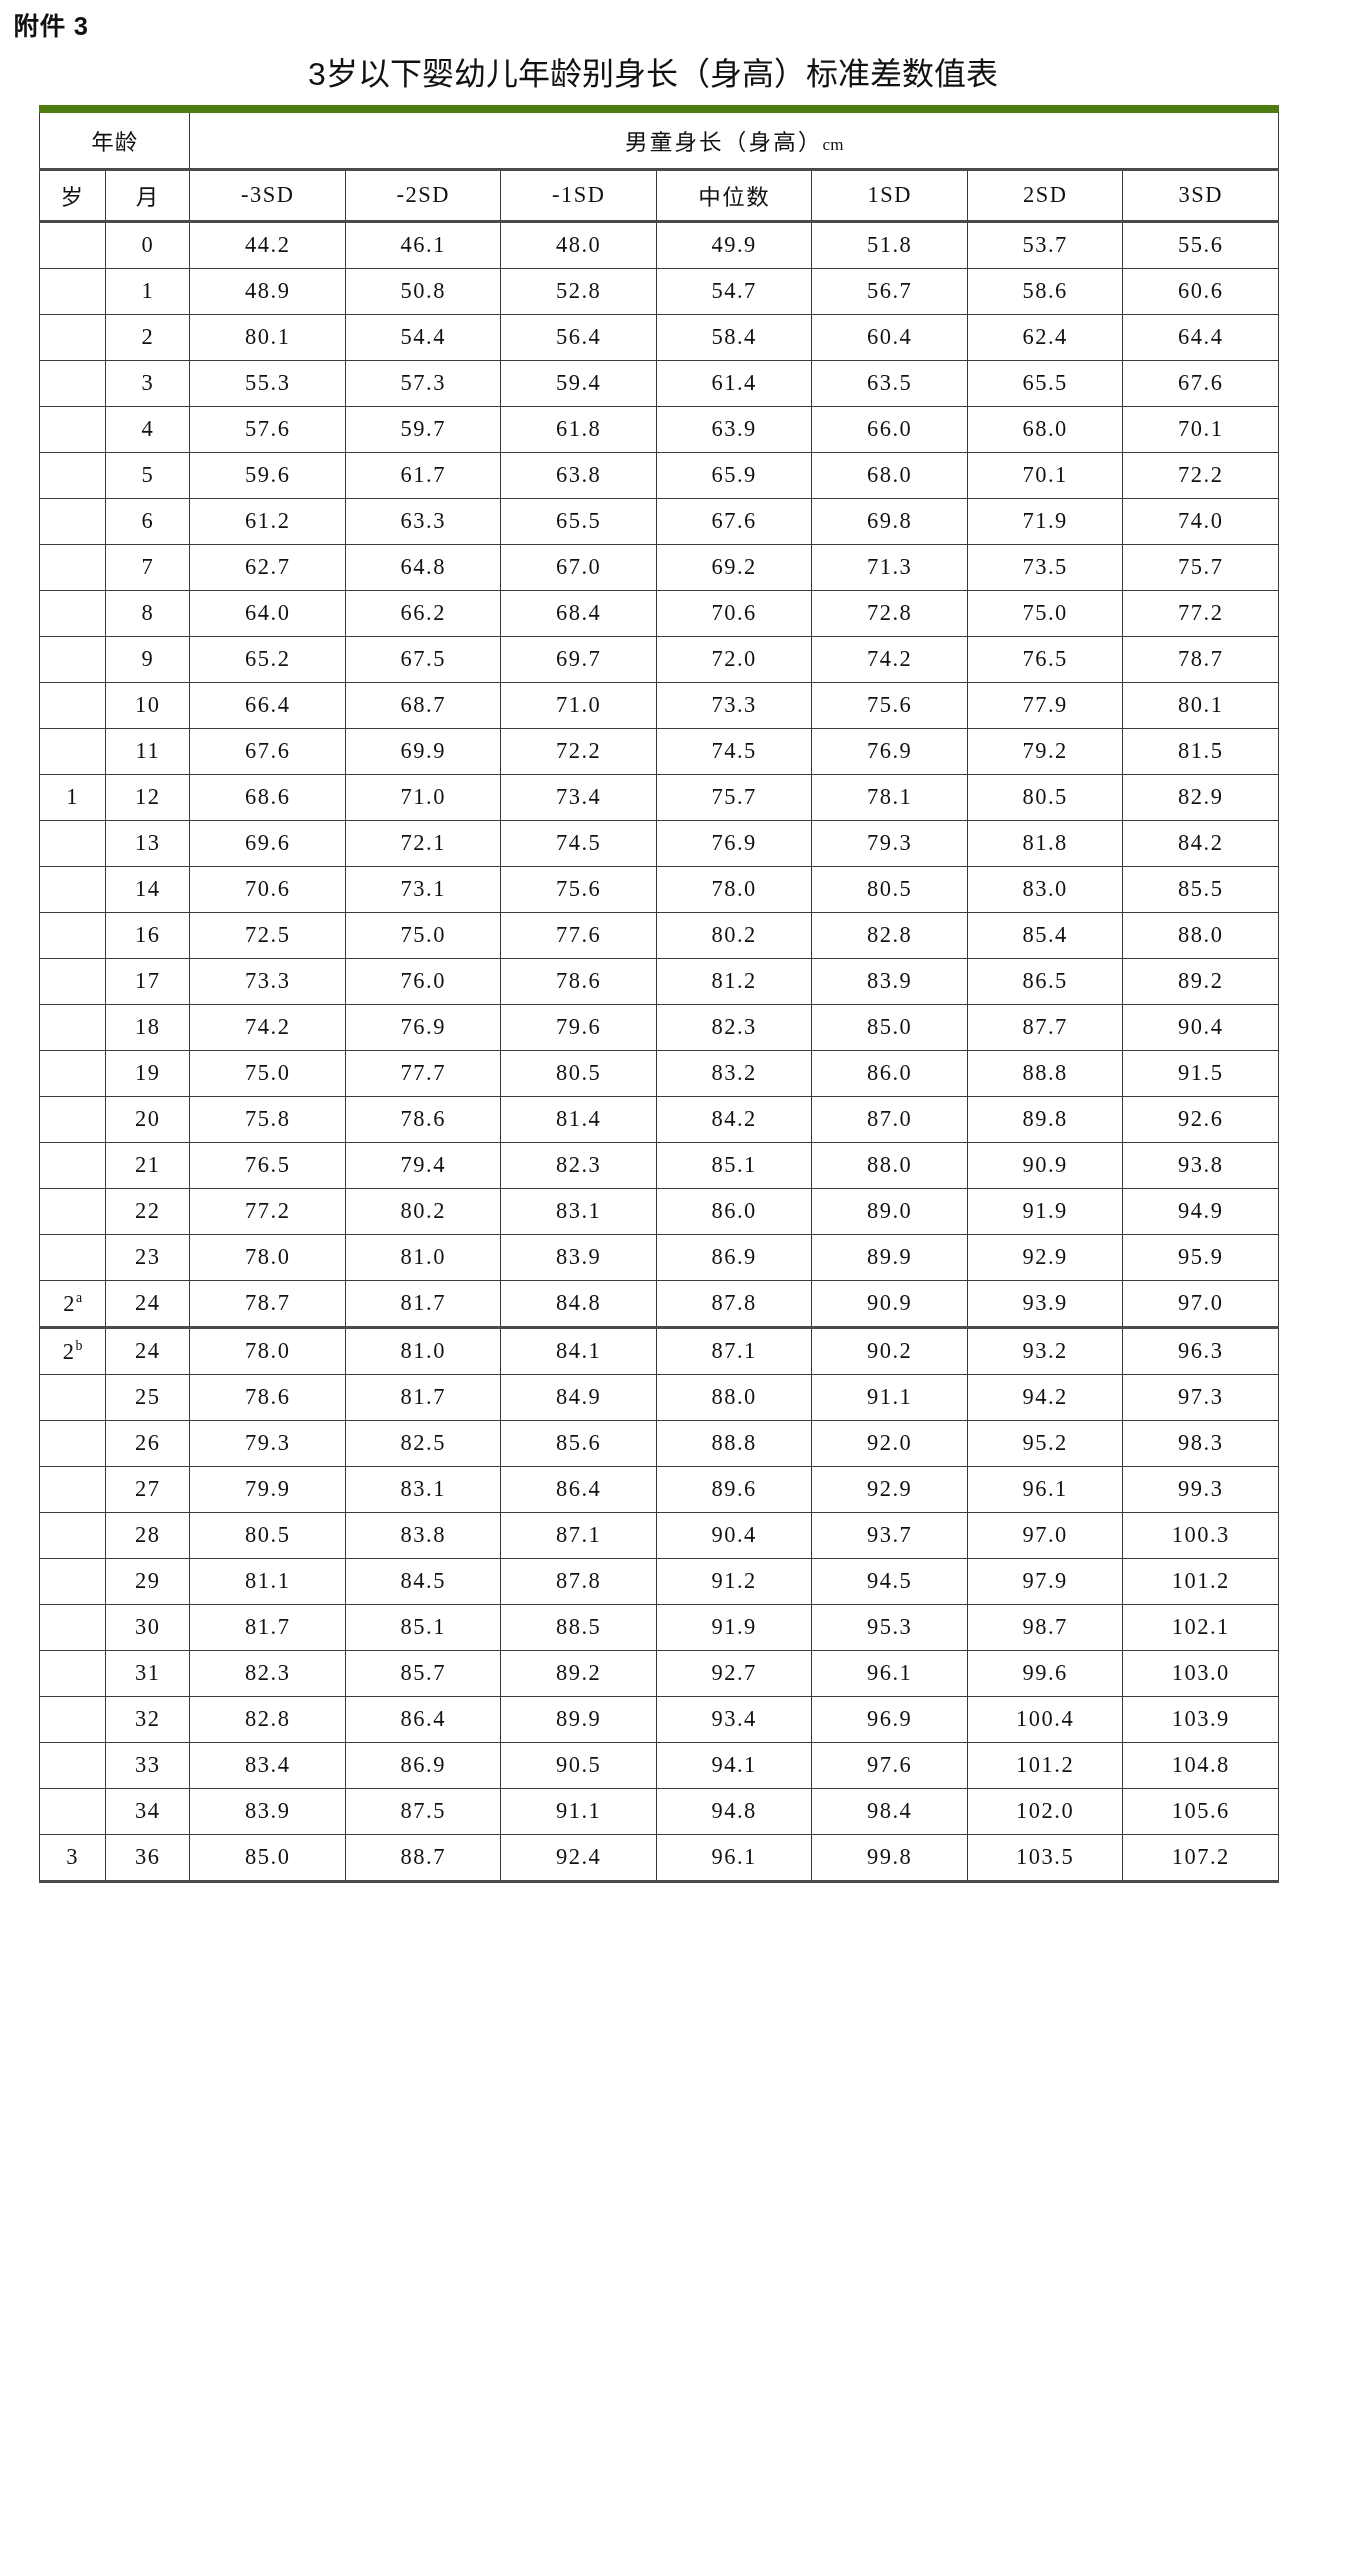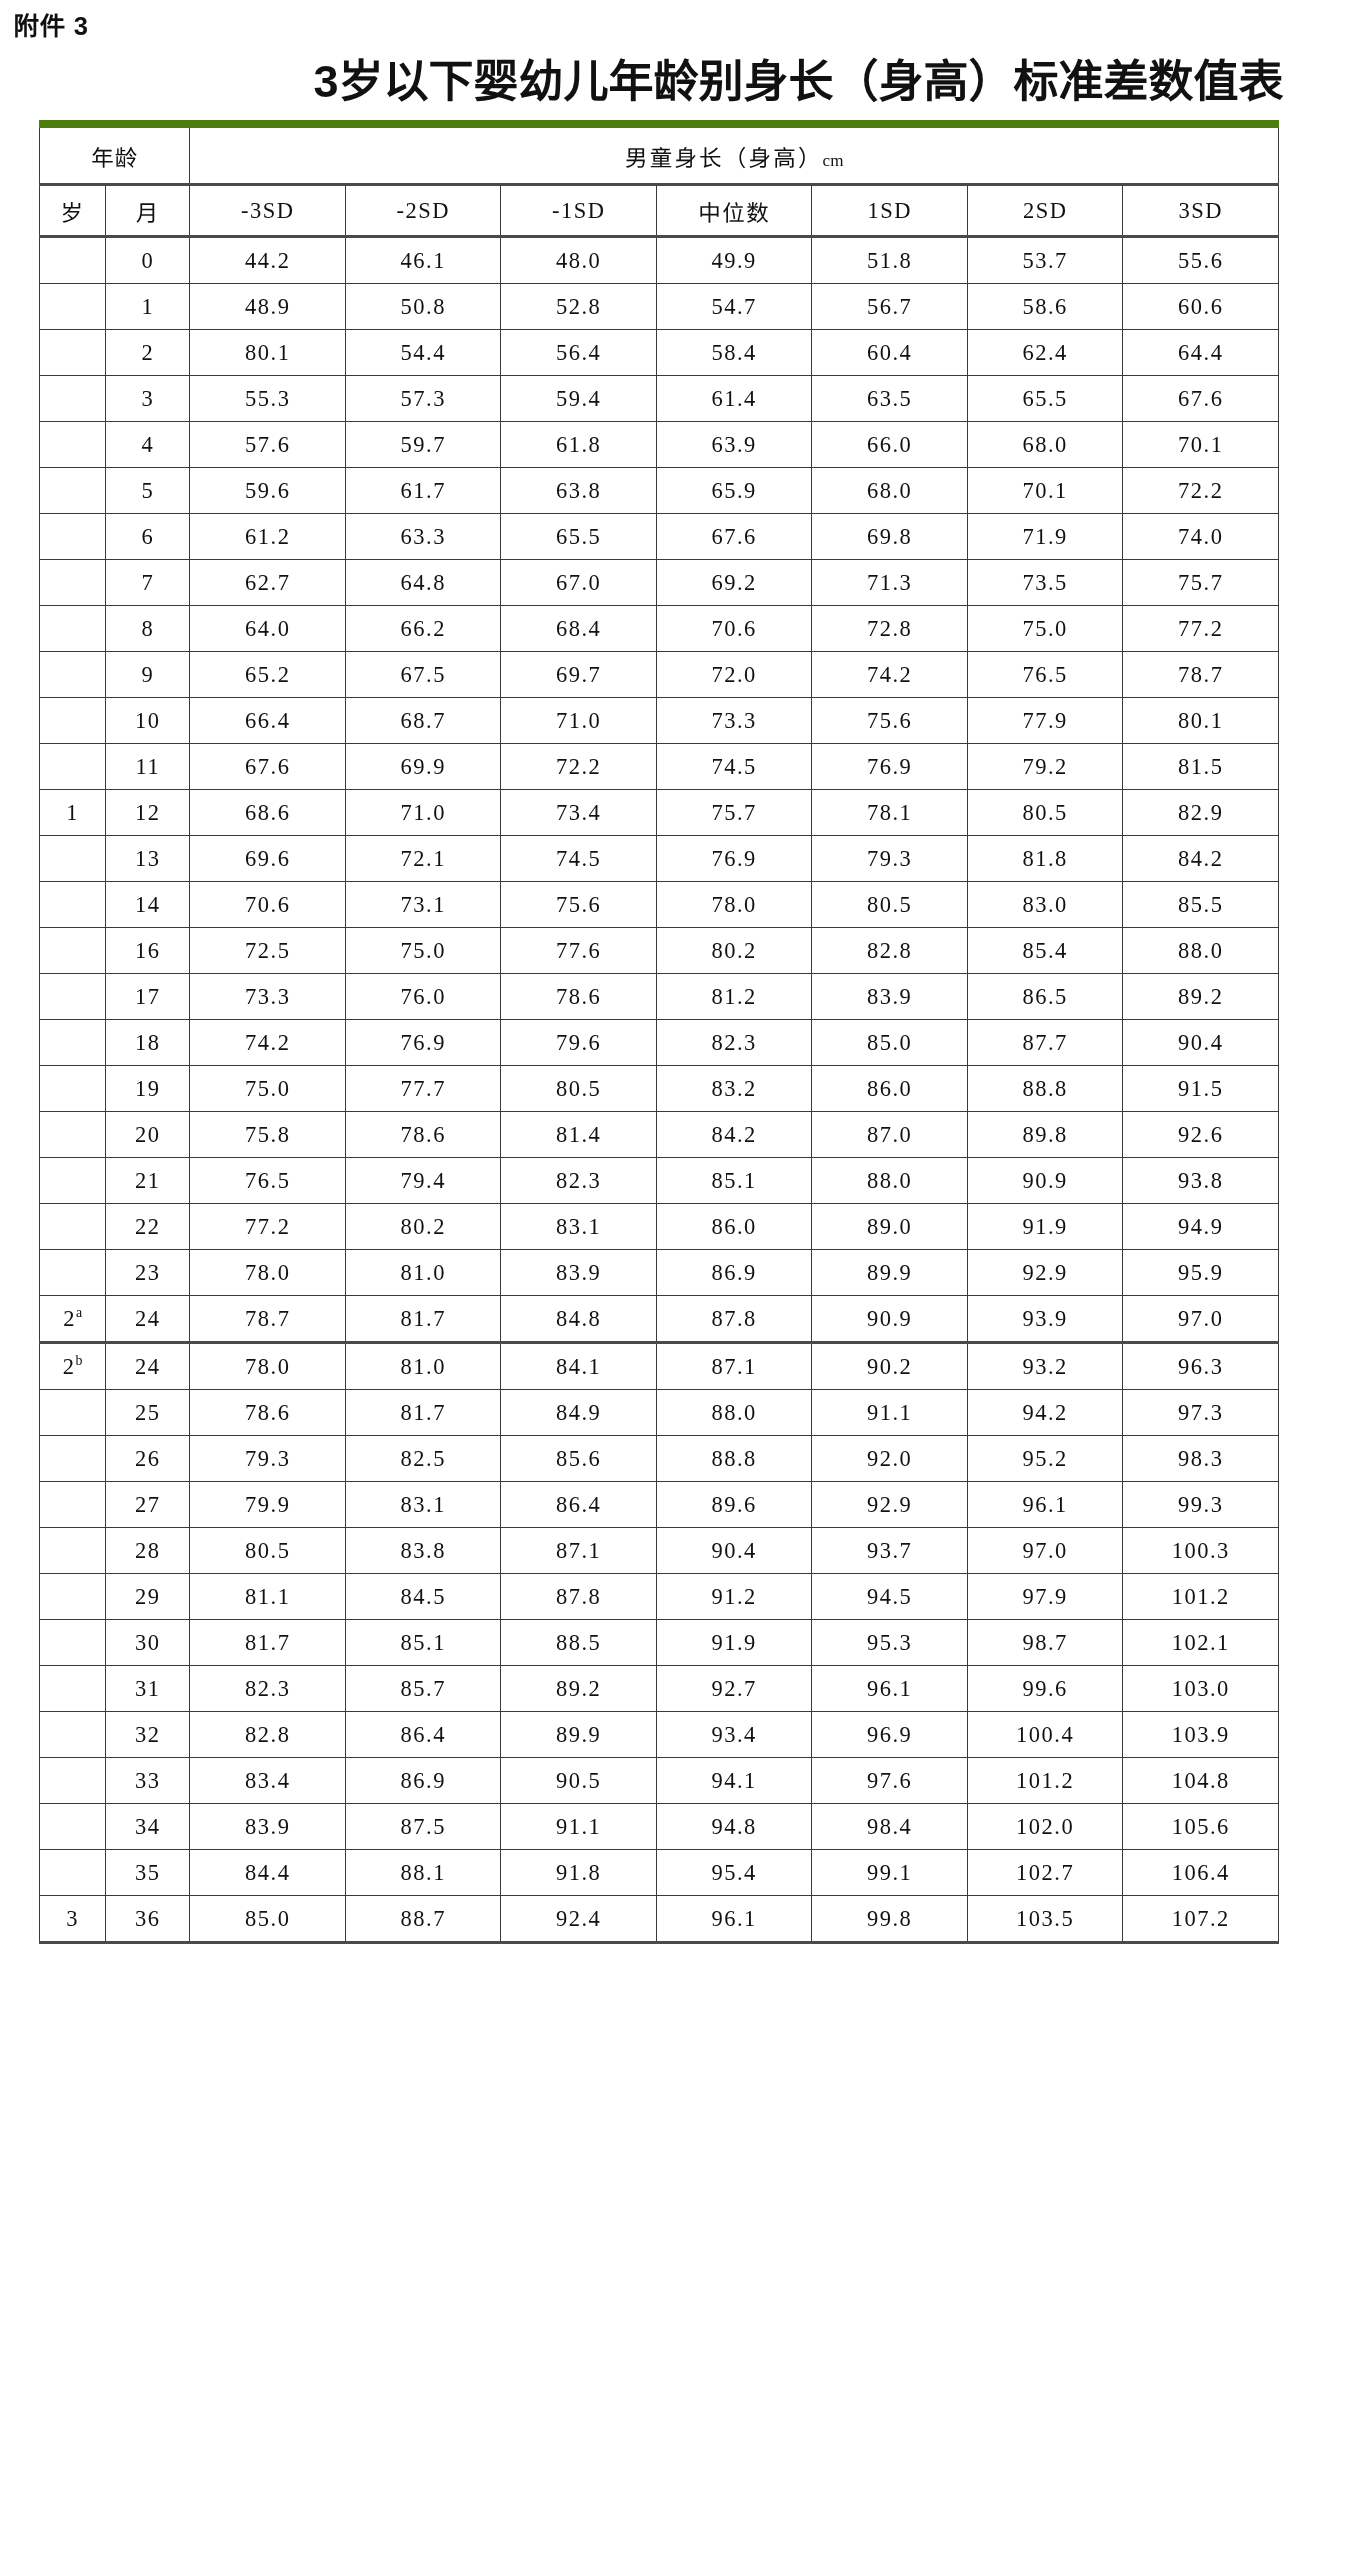--- a/index.html
+++ b/index.html
@@ -31,23 +31,23 @@
     font-size: 25.5px;
     letter-spacing: 0.7px;
     padding: 10.5px 0 0 13.5px;
     line-height: 1.25;
     white-space: nowrap;
   }
 
   
   .doc-title {
     font-family: "Liberation Sans", "DejaVu Sans", sans-serif;
-    font-weight: 700;
-    font-size: 45px;
-    text-align: right;
+    font-weight: 400;
+    font-size: 32px;
+    text-align: center;
     letter-spacing: 0px;
     padding: 13.5px 22.5px 12px 22.5px;
     line-height: 1.16;
     white-space: nowrap;
   }
 
   
   .table-wrap {
     padding: 0 0 0 39px;
   }
@@ -550,31 +550,20 @@
             <td class="year-cell year-blank"></td>
             <td>34</td>
             <td>83.9</td>
             <td>87.5</td>
             <td>91.1</td>
             <td>94.8</td>
             <td>98.4</td>
             <td>102.0</td>
             <td>105.6</td>
           </tr>
-          <tr>
-            <td class="year-cell year-blank"></td>
-            <td>35</td>
-            <td>84.4</td>
-            <td>88.1</td>
-            <td>91.8</td>
-            <td>95.4</td>
-            <td>99.1</td>
-            <td>102.7</td>
-            <td>106.4</td>
-          </tr>
           <tr class="last-row">
             <td class="year-cell">3</td>
             <td>36</td>
             <td>85.0</td>
             <td>88.7</td>
             <td>92.4</td>
             <td>96.1</td>
             <td>99.8</td>
             <td>103.5</td>
             <td>107.2</td>

